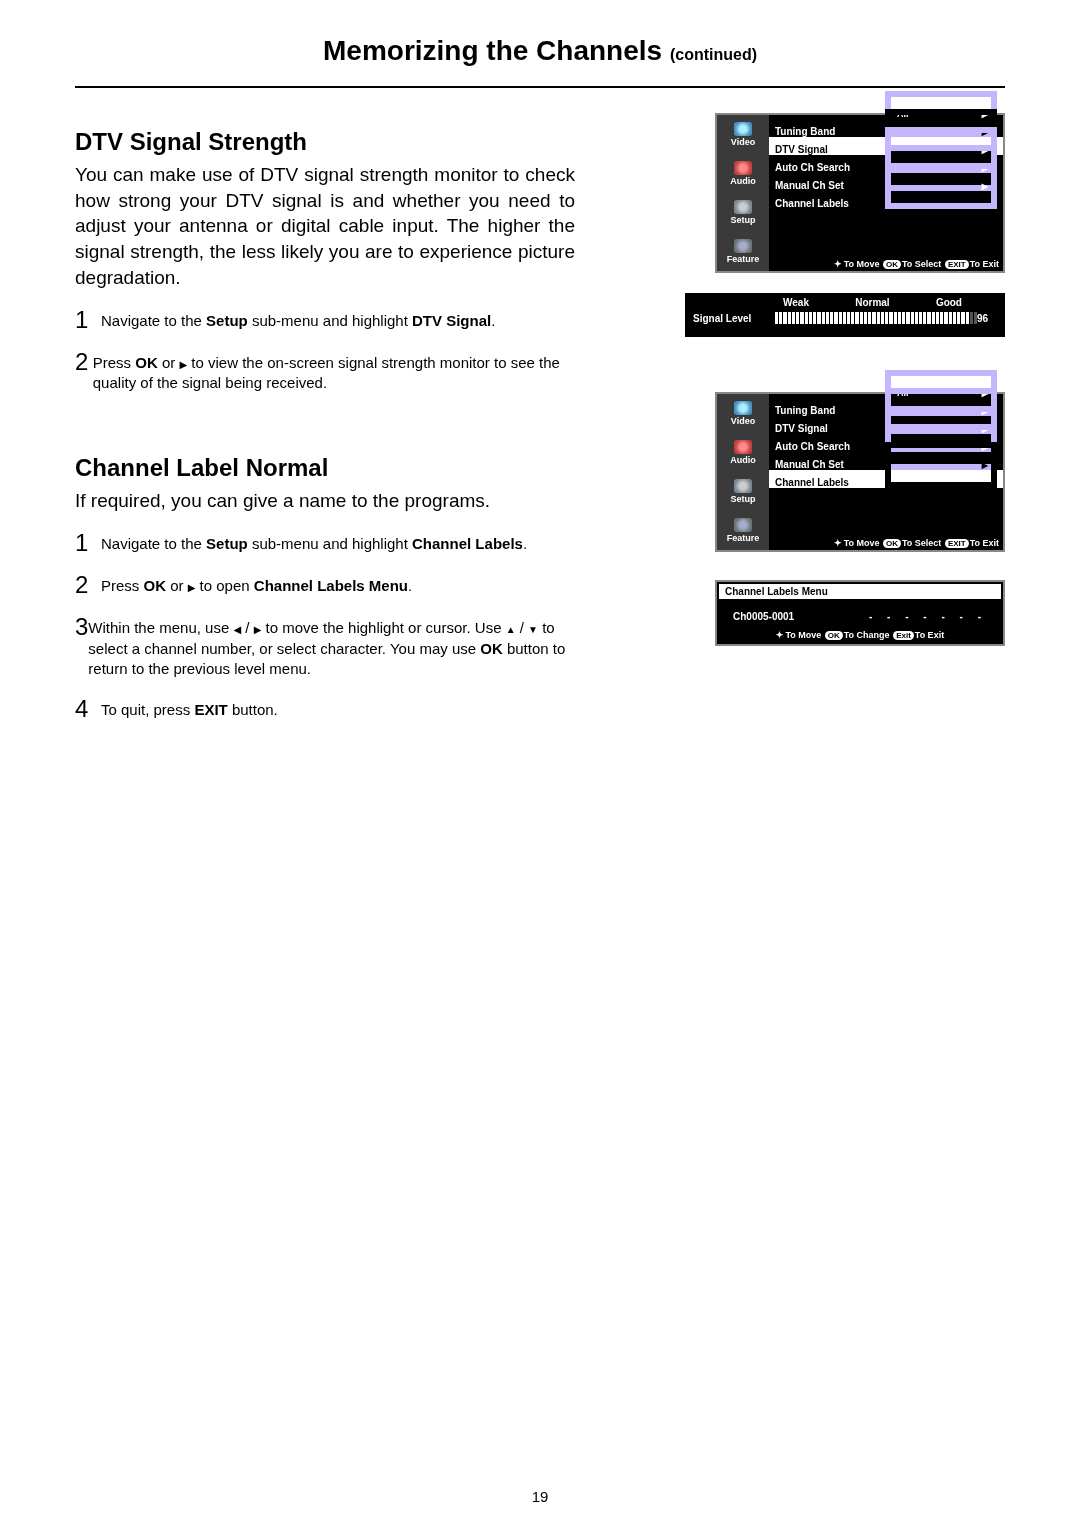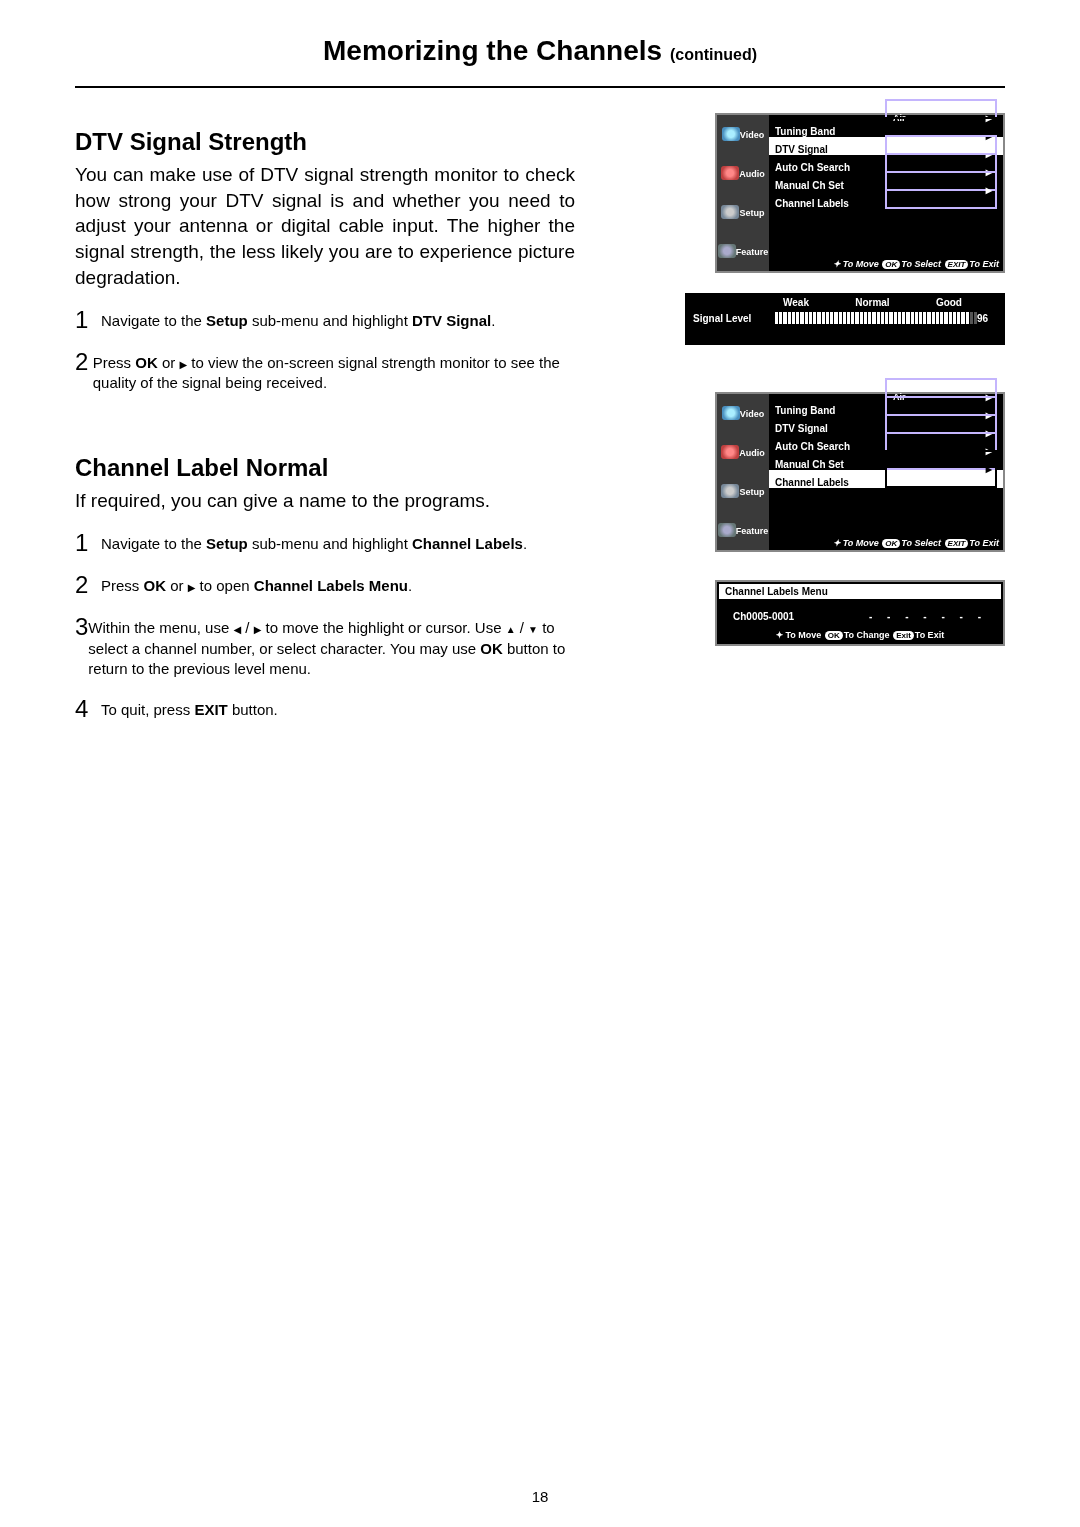--- a/index.html
+++ b/index.html
@@ -55,21 +55,21 @@
     font-size: 10px;
   }
   .osd1 { top: 113px; right: 75px; height: 160px; }
   .osd2 { top: 392px; right: 75px; height: 160px; }
   .osd-sidebar {
     position: absolute; left: 0; top: 0; bottom: 0; width: 52px;
     background: #3a3a3a;
     display: flex; flex-direction: column;
   }
   .osd-side-item {
-    flex: 1; display: flex; 
+    flex: 1; display: flex; flex-direction: column;
     align-items: center; justify-content: center;
     font-size: 9px; font-weight: bold; color: #fff;
   }
   .osd-side-icon {
     width: 18px; height: 14px; border-radius: 3px;
     margin-bottom: 1px;
   }
   .icon-video { background: radial-gradient(circle,#aef 30%,#4a90c0 70%); }
   .icon-audio { background: radial-gradient(circle,#f88 30%,#c04040 70%); }
   .icon-setup { background: radial-gradient(circle,#ccc 30%,#789 70%); }
@@ -78,39 +78,38 @@
     position: absolute; left: 52px; right: 0; top: 0; bottom: 0;
     padding: 4px 6px 0 6px;
   }
   .osd-row {
     display: flex; align-items: flex-end; height: 18px;
     font-weight: bold;
   }
   .osd-row.highlight { background: #fff; color: #000; margin: 0 -6px; padding: 0 6px; }
   .osd-label { width: 110px; }
   .osd-field {
-    flex: 1; height: 12px; border: 2px solid #c4b5fd;
+    flex: 1; height: 12px; border: 6px solid #c4b5fd;
     display: flex; align-items: center; justify-content: flex-end;
     padding: 17px 3px; position: relative;
   }
   .osd-field .field-text { position: absolute; left: 6px; font-size: 9px; }
   .osd-field .arrow { font-size: 8px; }
   .osd-footer {
     position: absolute; bottom: 2px; left: 52px; right: 4px;
     font-size: 9px; font-weight: bold; text-align: right;
     white-space: nowrap;
-    font-style: italic;
   }
   .pill { display:inline-block; background:#fff; color:#000; border-radius:6px; padding: 0 3px; font-size:8px; margin: 0 1px; }
   .move-icon::before { content: "✦"; font-size: 9px; margin-right: 2px; }
 
   
   .signal-panel {
     position: absolute; top: 293px; right: 75px;
-    width: 320px; height: 52px; background: #000; color: #fff;
+    width: 320px; height: 44px; background: #000; color: #fff;
     font-size: 10px; font-weight: bold;
     padding: 4px 8px 2px 8px;
   }
   .signal-labels { display: flex; justify-content: space-between; padding: 0 35px 0 90px; }
   .signal-row { display: flex; align-items: center; margin-top: 4px; }
   .signal-row .label { width: 82px; }
   .signal-bars {
     flex: 1; height: 12px; display: flex; gap: 1px;
     align-items: stretch;
   }
@@ -383,13 +382,13 @@
     <span>Ch0005-0001</span>
     <span class="ch-dashes">- - - - - - -</span>
   </div>
   <div class="ch-footer">
     <span class="move-icon"></span><span>To Move</span>
     <span class="pill">OK</span><span>To Change</span>
     <span class="pill">Exit</span><span>To Exit</span>
   </div>
 </div>
 
-<div class="page-number">18</div>
+<div class="page-number">19</div>
 
 </body></html>

